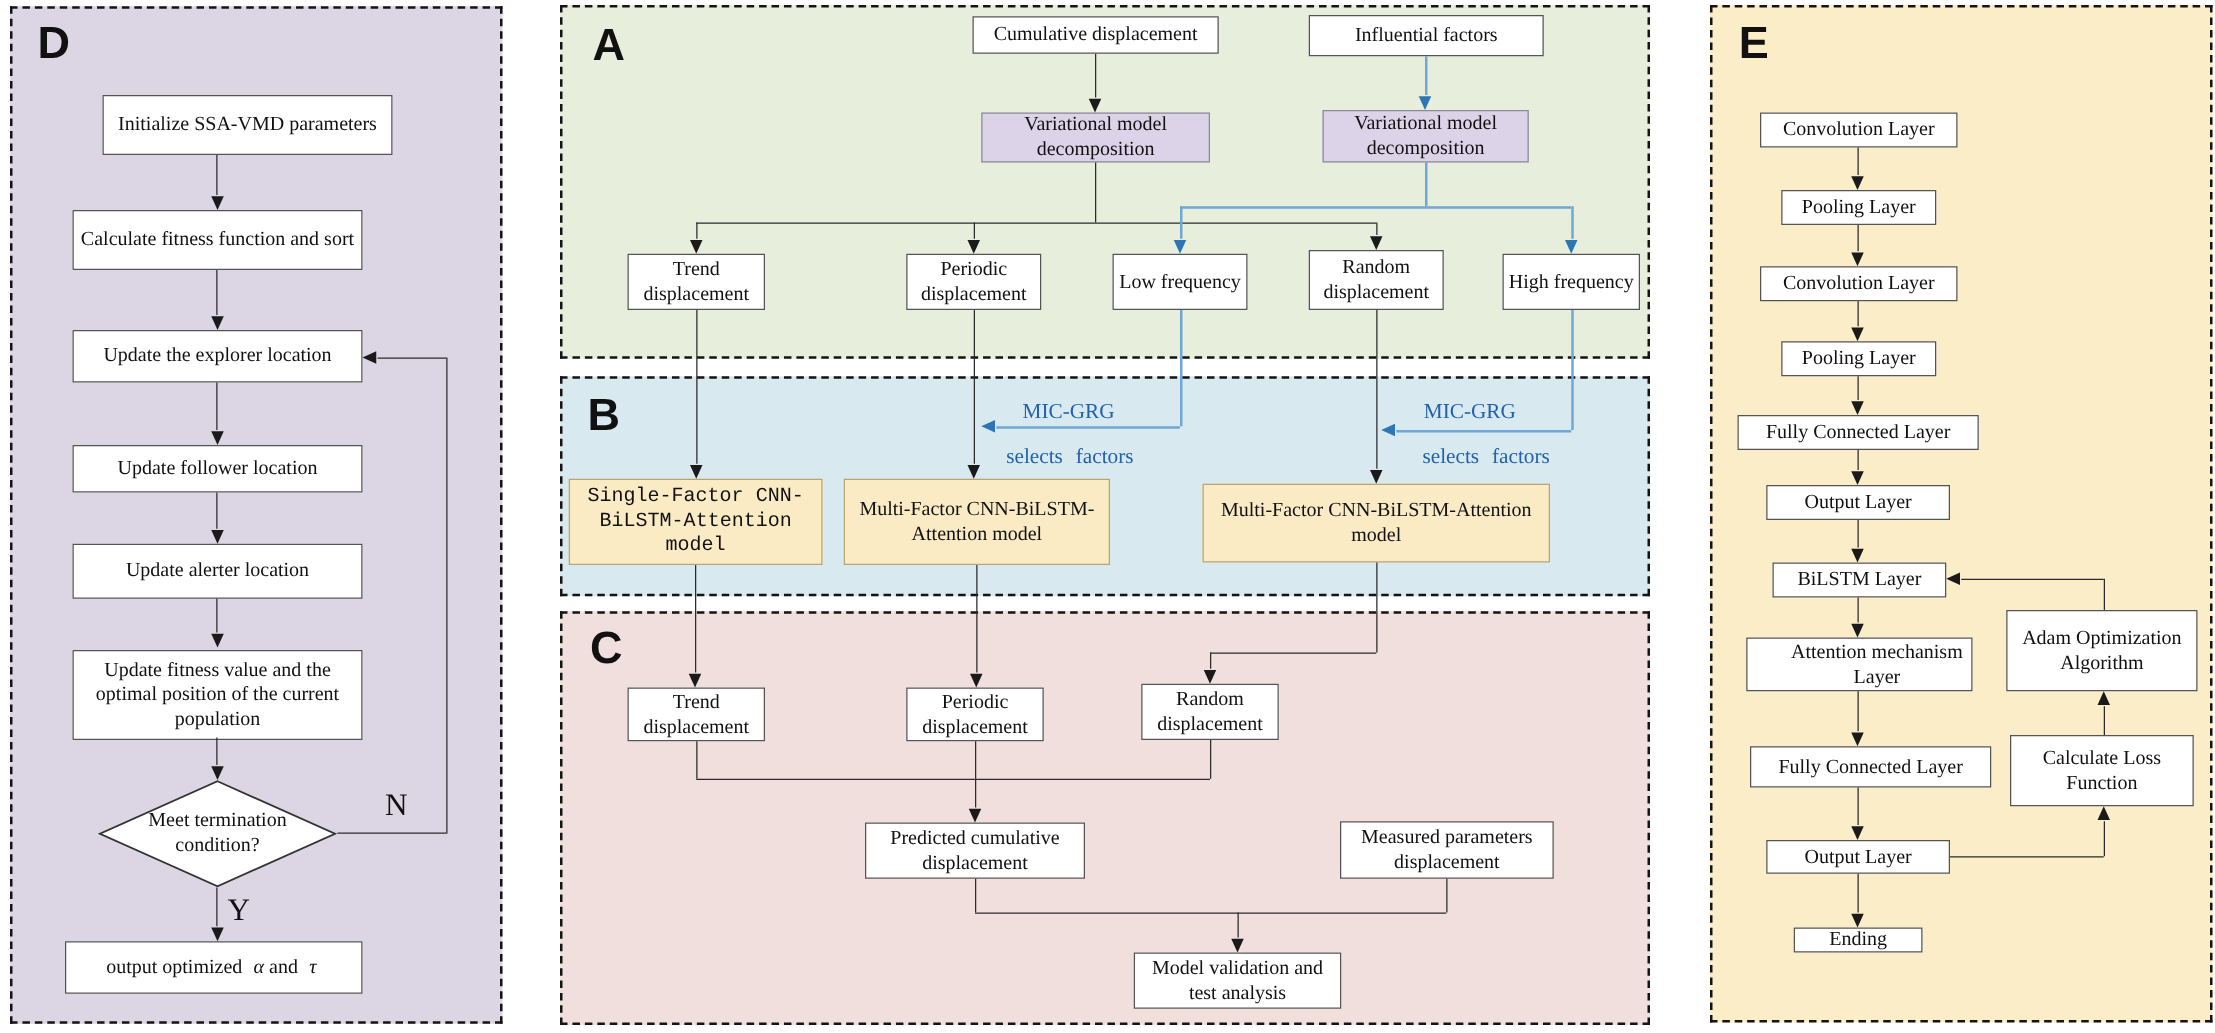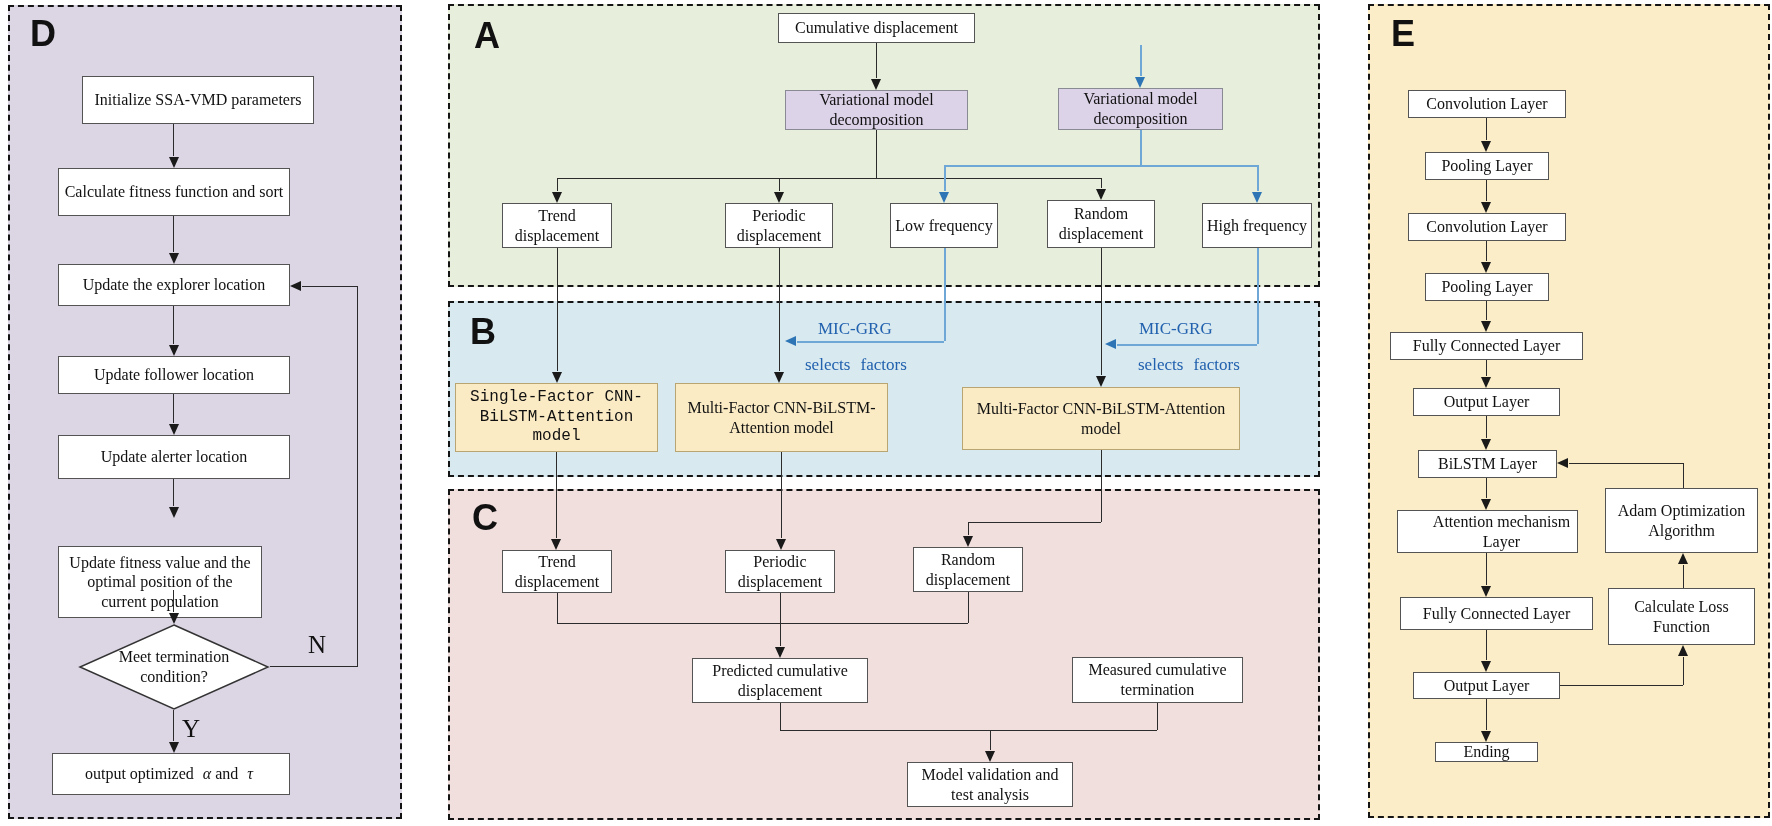--- a/index.html
+++ b/index.html
@@ -45,40 +45,41 @@
   <div class="panel-letter" style="left:474px;top:18px;">A</div>
   <div class="panel-letter" style="left:470px;top:314px;">B</div>
   <div class="panel-letter" style="left:472px;top:500px;">C</div>
   <div class="panel-letter" style="left:1391px;top:16px;">E</div>
 
   <div class="node" style="left:58px;top:76px;width:232px;height:48px;margin-left:24px;">Initialize SSA-VMD parameters</div>
   <div class="node" style="left:58px;top:168px;width:232px;height:48px;">Calculate fitness function and sort</div>
   <div class="node" style="left:58px;top:356px;width:232px;height:38px;">Update follower location</div>
   <div class="node" style="left:58px;top:264px;width:232px;height:42px;">Update the explorer location</div>
   <div class="node" style="left:58px;top:435px;width:232px;height:44px;">Update alerter location</div>
-  <div class="node" style="left:58px;top:546px;width:204px;height:72px;">Update fitness value and the optimal position of the current population</div>
+  <div class="node" style="left:58px;top:520px;width:232px;height:72px;">Update fitness value and the optimal position of the current population</div>
 
   <div class="diamond-wrap" style="left:78px;top:624px;width:192px;height:86px;">
     <svg width="192" height="86" viewBox="0 0 192 86">
       <polygon points="96,1 190,43 96,85 2,43" fill="#ffffff" stroke="#333333" stroke-width="1.5"></polygon>
     </svg>
     <div class="diamond-text" style="left:28px;top:14px;width:136px;height:58px;">Meet termination condition?</div>
   </div>
 
   <div class="branch-label" style="left:308px;top:632px;">N</div>
   <div class="branch-label" style="left:182px;top:716px;">Y</div>
 
   <div class="node" style="left:52px;top:753px;width:238px;height:42px;">
     <span>output optimized</span>
     <span class="greek gap-l">α</span>
     <span>and</span>
     <span class="greek gap-l">τ</span>
   </div>
 
   <div class="node" style="left:778px;top:13px;width:197px;height:30px;">Cumulative displacement</div>
+  <div class="node" style="left:1047px;top:12px;width:188px;height:33px;">Influential factors</div>
   <div class="node purple" style="left:785px;top:90px;width:183px;height:40px;">Variational model decomposition</div>
   <div class="node purple" style="left:1058px;top:88px;width:165px;height:42px;">Variational model decomposition</div>
   <div class="node" style="left:502px;top:203px;width:110px;height:45px;">Trend displacement</div>
   <div class="node" style="left:725px;top:203px;width:108px;height:45px;">Periodic displacement</div>
   <div class="node" style="left:890px;top:203px;width:108px;height:45px;">Low frequency</div>
   <div class="node" style="left:1047px;top:200px;width:108px;height:48px;">Random displacement</div>
   <div class="node" style="left:1202px;top:203px;width:110px;height:45px;">High frequency</div>
 
   <div class="blue-label" style="left:818px;top:320px;">MIC-GRG</div>
   <div class="blue-label sp" style="left:805px;top:356px;">selects factors</div>
@@ -86,21 +87,21 @@
   <div class="blue-label sp" style="left:1138px;top:356px;">selects factors</div>
 
   <div class="node yellow" style="left:455px;top:383px;width:203px;height:69px;font-family:Liberation Mono, monospace;">Single-Factor CNN-BiLSTM-Attention model</div>
   <div class="node yellow" style="left:675px;top:383px;width:213px;height:69px;">Multi-Factor CNN-BiLSTM-Attention model</div>
   <div class="node yellow" style="left:962px;top:387px;width:278px;height:63px;">Multi-Factor CNN-BiLSTM-Attention model</div>
 
   <div class="node" style="left:502px;top:550px;width:110px;height:43px;">Trend displacement</div>
   <div class="node" style="left:725px;top:550px;width:110px;height:43px;">Periodic displacement</div>
   <div class="node" style="left:913px;top:547px;width:110px;height:45px;">Random displacement</div>
   <div class="node" style="left:692px;top:658px;width:176px;height:45px;">Predicted cumulative displacement</div>
-  <div class="node" style="left:1072px;top:657px;width:171px;height:46px;">Measured cumulative termination</div>
+  <div class="node" style="left:1072px;top:657px;width:171px;height:46px;">Measured parameters displacement</div>
   <div class="node" style="left:907px;top:762px;width:166px;height:45px;">Model validation and test analysis</div>
 
   <div class="node" style="left:1408px;top:90px;width:158px;height:28px;">Convolution Layer</div>
   <div class="node" style="left:1425px;top:152px;width:124px;height:28px;">Pooling Layer</div>
   <div class="node" style="left:1408px;top:213px;width:158px;height:28px;">Convolution Layer</div>
   <div class="node" style="left:1425px;top:273px;width:124px;height:28px;">Pooling Layer</div>
   <div class="node" style="left:1390px;top:332px;width:193px;height:28px;">Fully Connected Layer</div>
   <div class="node" style="left:1413px;top:388px;width:147px;height:28px;">Output Layer</div>
   <div class="node" style="left:1418px;top:450px;width:139px;height:28px;">BiLSTM Layer</div>
   <div class="node" style="left:1397px;top:510px;width:181px;height:43px;padding-left:32px;">Attention mechanism Layer</div>

